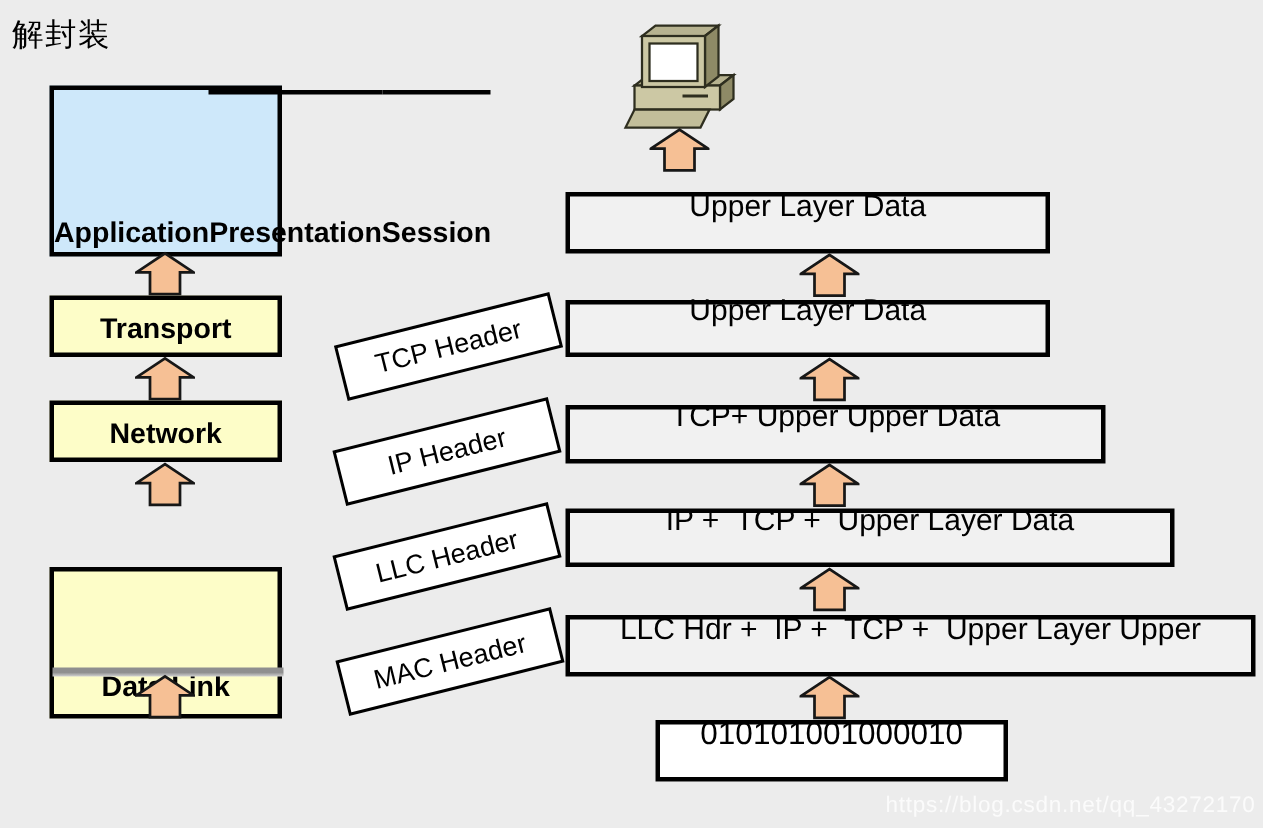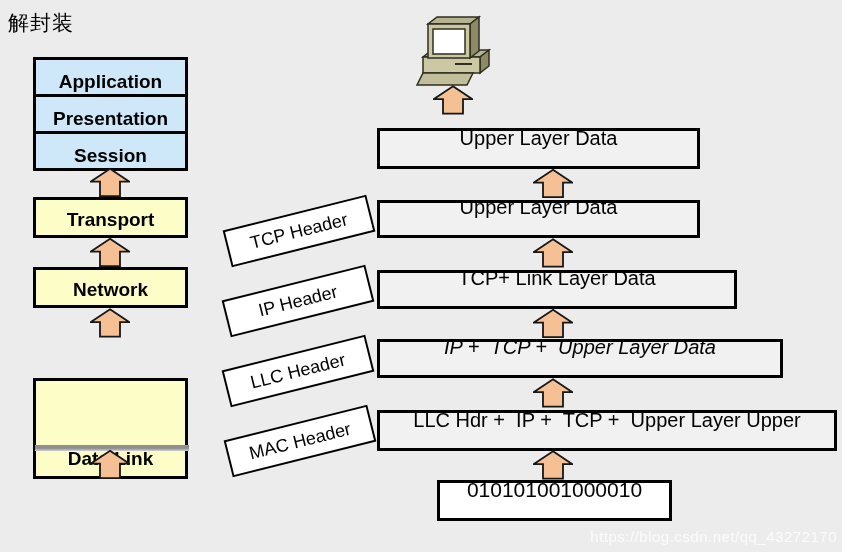--- a/index.html
+++ b/index.html
@@ -5,21 +5,21 @@
   html,body{margin:0;padding:0;background:#ececec;}
   .canvas{
     position:relative;width:842px;height:552px;background:var(--background,#ececec);
     font-family:"Liberation Sans","DejaVu Sans",sans-serif;overflow:hidden;color:#000;
   }
   .abs{position:absolute;box-sizing:border-box;}
   .page-title{font-size:21px;font-weight:normal;letter-spacing:1px;}
   
   .stack{
     border:3px solid #000;background:var(--layer-upper-blue,#cee8fa);
-    display:flex;flex-direction:column;
+    display:flex;flex-direction:row;
   }
   .stack-row{
     flex:1 1 0;display:flex;justify-content:center;align-items:flex-end;
     font-weight:bold;font-size:19px;padding-bottom:1px;
   }
   .stack-row + .stack-row{border-top:3px solid #000;}
   .layer-box{
     background:var(--layer-yellow,#fdfdc8);border:3px solid #000;
     display:flex;justify-content:center;align-items:flex-end;
     font-weight:bold;font-size:19px;padding-bottom:4px;
@@ -118,29 +118,29 @@
   </div>
 
   <div class="abs pdu-box" style="left:377px;top:200px;width:323px;height:38px;">Upper Layer Data</div>
 
   <div class="abs arrow" style="left:533px;top:237px;">
     <svg width="40" height="32" viewBox="0 0 44 32">
         <polygon points="22,1 43,15 33,15 33,31 11,31 11,15 1,15" fill="#f6c095" stroke="#171717" stroke-width="2"></polygon>
       </svg>
   </div>
 
-  <div class="abs pdu-box" style="left:377px;top:270px;width:360px;height:39px;">TCP+ Link Layer Data</div>
+  <div class="abs pdu-box" style="left:377px;top:270px;width:360px;height:39px;">TCP+ Upper Upper Data</div>
 
   <div class="abs arrow" style="left:533px;top:308px;">
     <svg width="40" height="31" viewBox="0 0 44 32">
         <polygon points="22,1 43,15 33,15 33,31 11,31 11,15 1,15" fill="#f6c095" stroke="#171717" stroke-width="2"></polygon>
       </svg>
   </div>
 
-  <div class="abs pdu-box" style="left:377px;top:339px;width:406px;height:39px;font-style:italic;">IP +  TCP +  Upper Layer Data</div>
+  <div class="abs pdu-box" style="left:377px;top:339px;width:406px;height:39px;">IP +  TCP +  Upper Layer Data</div>
 
   <div class="abs arrow" style="left:533px;top:377px;">
     <svg width="40" height="32" viewBox="0 0 44 32">
         <polygon points="22,1 43,15 33,15 33,31 11,31 11,15 1,15" fill="#f6c095" stroke="#171717" stroke-width="2"></polygon>
       </svg>
   </div>
 
   <div class="abs pdu-box" style="left:377px;top:410px;width:460px;height:41px;">LLC Hdr +  IP +  TCP +  Upper Layer Upper</div>
 
   <div class="abs arrow" style="left:533px;top:450px;">

